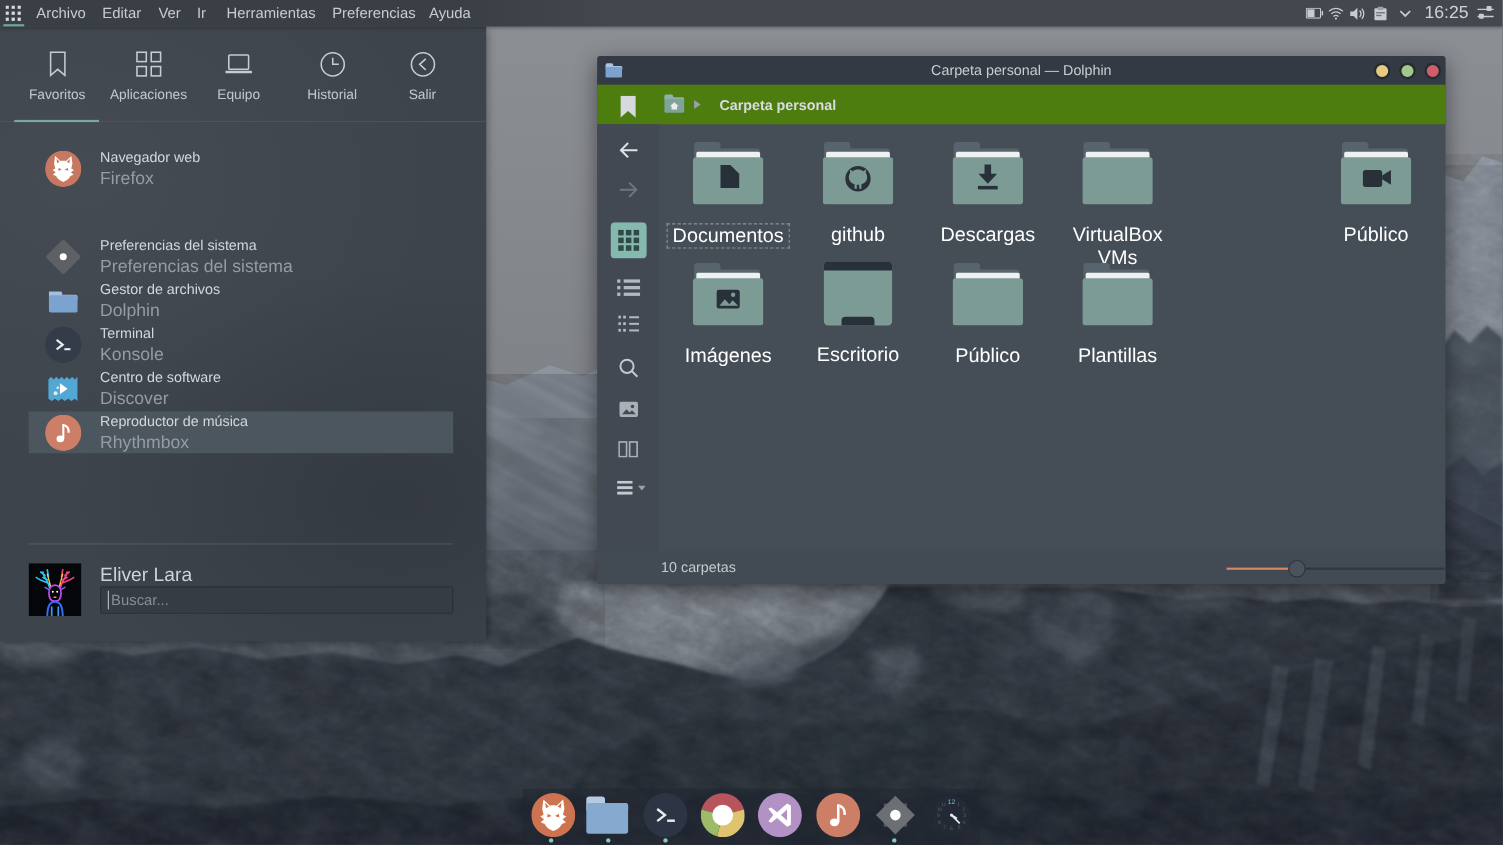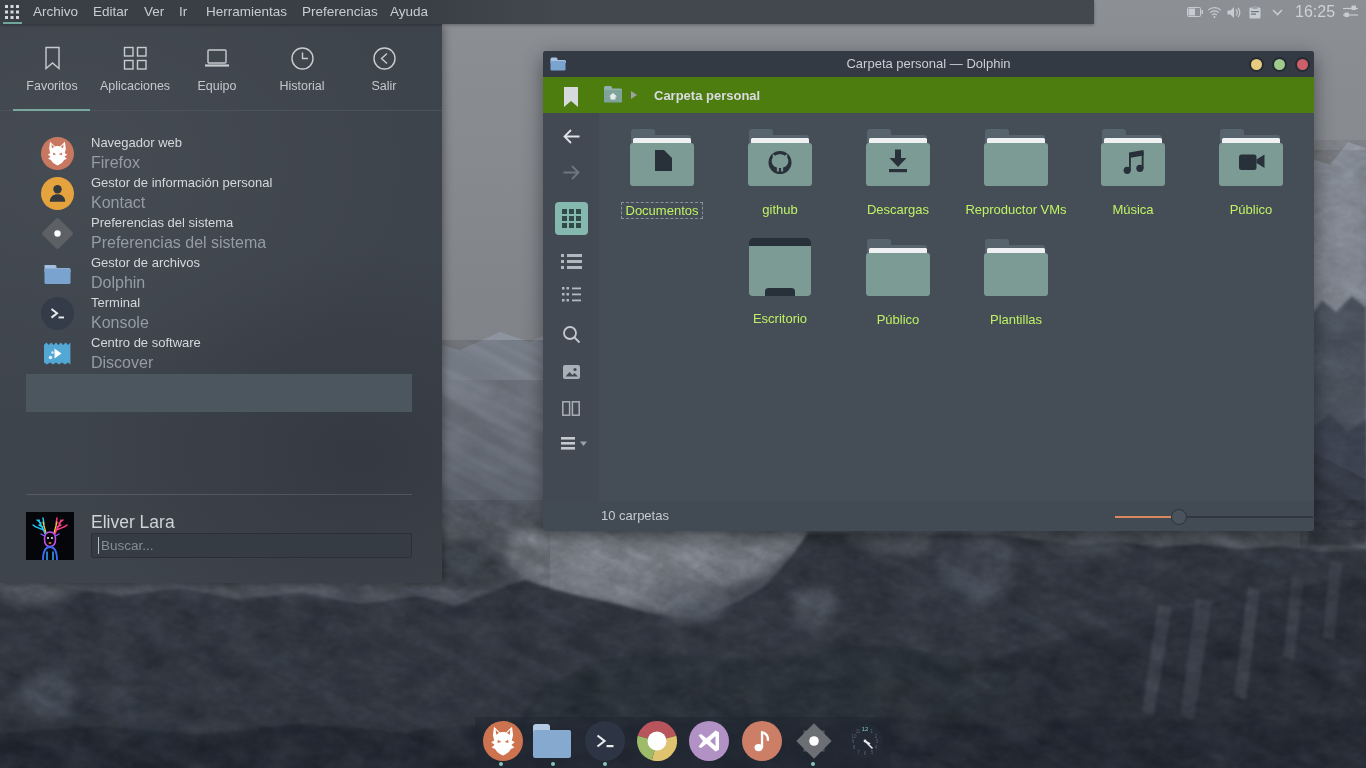--- a/index.html
+++ b/index.html
@@ -1,19 +1,19 @@
 <!DOCTYPE html>
 <html><head>
 <meta charset="utf-8">
 <style>
   html,body{margin:0;padding:0}
   body{width:1366px;height:768px;overflow:hidden;position:relative;
        font-family:"Liberation Sans",sans-serif;background:#73767b;opacity:.999}
   
-  #topbar{position:absolute;left:0;top:0;width:1094px;height:24px;z-index:30;box-shadow:0 1px 3px rgba(0,0,0,.3);background:linear-gradient(90deg,#3a3f45 0,#3a3f45 420px,#43484e 560px,#43484e 100%)}
+  #topbar{position:absolute;left:0;top:0;width:1366px;height:24px;z-index:30;box-shadow:0 1px 3px rgba(0,0,0,.3);background:linear-gradient(90deg,#3a3f45 0,#3a3f45 420px,#43484e 560px,#43484e 100%)}
   #topbar .menu{position:absolute;top:0;height:24px;line-height:24px;color:#c8ccd1;font-size:13.5px}
   #clock{position:absolute;top:0;left:1295px;height:24px;line-height:24px;font-size:16px;color:#ced2d6}
   
   #panel{position:absolute;left:0;top:24px;width:442px;height:559px;z-index:20;
          background:radial-gradient(420px 300px at 360px 430px, rgba(27,31,37,.28), rgba(27,31,37,0) 70%),radial-gradient(500px 380px at 70px 140px, rgba(255,255,255,.04), rgba(255,255,255,0) 70%),#3e444c;
          box-shadow:2px 2px 8px rgba(0,0,0,.35)}
   .tab{position:absolute;top:22px;width:90px;text-align:center;color:#c3c8cd;font-size:12.5px}
   .tab svg{display:block;margin:0 auto 8px auto}
   .approw{position:absolute;left:26px;width:386px;height:38px}
   .approw .t1{position:absolute;left:65px;top:1px;font-size:13px;color:#d4d8dc}
@@ -22,21 +22,21 @@
   
   #win{position:absolute;left:543px;top:51px;width:771px;height:480px;background:#454d57;
        border-radius:3px;box-shadow:0 6px 20px rgba(0,0,0,.45);z-index:10}
   #titlebar{position:absolute;left:0;top:0;width:100%;height:26px;background:#343a43;border-radius:3px 3px 0 0}
   #wtitle{position:absolute;left:0;top:0;width:100%;text-align:center;line-height:26px;font-size:13px;color:#c9ced4}
   .wbtn{position:absolute;top:6px;width:11px;height:11px;border-radius:50%;border:2px solid #252b33}
   #toolbar{position:absolute;left:0;top:26px;width:100%;height:36px;background:#4d7c0f}
   #sidebar{position:absolute;left:0;top:62px;width:56px;height:388px;background:#424952}
   #statusbar{position:absolute;left:0;top:450px;width:100%;height:30px;background:#424a53;border-radius:0 0 3px 3px}
   .fitem{position:absolute;width:118px;text-align:center}
-  .fitem .lbl{margin-top:12px;font-size:13px;color:#bef264}
+  .fitem .lbl{margin-top:12px;font-size:18px;color:#ffffff}
   
   #dock{position:absolute;left:475px;top:717px;width:416px;height:51px;background:rgba(33,39,49,.55);z-index:5}
   .dicon{position:absolute;top:4px}
   .ddot{position:absolute;top:45px;width:4px;height:4px;border-radius:50%;background:#86c7bf}
 </style>
 </head>
 <body>
 <svg width="1366" height="768" viewBox="0 0 1366 768" style="position:absolute;left:0;top:0;z-index:0">
 <defs>
 <linearGradient id="sky" x1="0" y1="0" x2="0" y2="1">
@@ -229,29 +229,20 @@
   <div style="position:absolute;left:13px;top:84.5px;width:77px;height:2.5px;background:#7aa8a1"></div>
 
   <div class="approw" style="top:110px">
     <svg width="33" height="33" viewBox="0 0 33 33">
         <circle cx="16.5" cy="16.5" r="16.5" fill="#c87861"></circle>
       <use href="#foxface" transform="scale(.825)"></use>
       </svg>
     <div class="t1">Navegador web</div>
       <div class="t2">Firefox</div>
   </div>
-  <div class="approw" style="top:150px">
-    <svg width="33" height="33" viewBox="0 0 33 33">
-        <circle cx="16.5" cy="16.5" r="16.5" fill="#e5a33e"></circle>
-      <circle cx="16.5" cy="12.2" r="4.2" fill="#33393f"></circle>
-      <path d="M8.8 24.8 c0 -5 3.4 -7.6 7.7 -7.6 s7.7 2.6 7.7 7.6 z" fill="#33393f"></path>
-      </svg>
-    <div class="t1">Gestor de información personal</div>
-      <div class="t2">Kontact</div>
-  </div>
   <div class="approw" style="top:190px">
     <svg width="33" height="33" viewBox="0 0 33 33">
         <rect x="5" y="5" width="23" height="23" rx="2" transform="rotate(45 16.5 16.5)" fill="#5d6166"></rect>
       <circle cx="16.5" cy="16.5" r="3.2" fill="#fff"></circle>
       </svg>
     <div class="t1">Preferencias del sistema</div>
       <div class="t2">Preferencias del sistema</div>
   </div>
   <div class="approw" style="top:230px">
     <svg width="33" height="33" viewBox="0 0 33 33">
@@ -274,20 +265,30 @@
     <svg width="33" height="33" viewBox="0 0 33 33">
       <polygon points="3,8 5.4,5.5 7.8,8 10.2,5.5 12.6,8 15,5.5 17.4,8 19.8,5.5 22.2,8 24.6,5.5 27,8 29.4,5.5 29.4,27.5 27,25.5 24,27.5 21,25.5 18,27.5 15,25.5 12,27.5 9,25.5 6,27.5 3,25.5" fill="#53a7d4"></polygon>
       <path d="M13.5 11.5 l7 5 -7 5 z" fill="#fff"></path>
       <circle cx="9.5" cy="20.5" r="1.8" fill="#d9eef8"></circle>
         <circle cx="11.5" cy="15.5" r="1.2" fill="#d9eef8"></circle>
       </svg>
     <div class="t1">Centro de software</div>
       <div class="t2">Discover</div>
   </div>
   <div style="position:absolute;left:26px;top:350px;width:386px;height:38px;background:#4b565e"></div>
+  <div class="approw" style="top:350px">
+    <svg width="33" height="33" viewBox="0 0 33 33">
+        <circle cx="16.5" cy="16.5" r="16.5" fill="#cd7e67"></circle>
+      <ellipse cx="13.8" cy="22" rx="3.4" ry="3" fill="#fff"></ellipse>
+      <rect x="15.6" y="8.5" width="1.9" height="13.5" fill="#fff"></rect>
+      <path d="M17.5 8.5 q5.5 2 4.8 8 l-1.9 -.2 q.4 -4.5 -2.9 -5.6 z" fill="#fff"></path>
+      </svg>
+    <div class="t1">Reproductor de música</div>
+      <div class="t2">Rhythmbox</div>
+  </div>
 
   <div style="position:absolute;left:26px;top:470px;width:386px;height:1px;background:rgba(255,255,255,.13)"></div>
   <svg width="48" height="48" viewBox="0 0 48 48" style="position:absolute;left:26px;top:488px">
     <rect width="48" height="48" fill="#05060a"></rect>
     <g fill="none" stroke-linecap="round">
       <path d="M19 22 C18 16 14 14 13 8 M19 19 C15 16 10 16 7 13 M17 15 L13 13 M15 11 L11 8 M18 12 L17 6" stroke="#25c8f5" stroke-width="1.5"></path>
       <path d="M29 22 C30 16 34 14 35 8 M29 19 C33 16 38 16 41 13 M31 15 L35 13 M33 11 L37 8 M30 12 L31 6" stroke="#ff3d8a" stroke-width="1.5"></path>
       <path d="M20 21 L17 10 M28 21 L31 10" stroke="#ffc93d" stroke-width="1.2"></path>
       <path d="M24 20 C20.5 20 18.5 23 18.5 27 C18.5 31.5 20.5 34.5 24 34.5 C27.5 34.5 29.5 31.5 29.5 27 C29.5 23 27.5 20 24 20 z" stroke="#c04df0" stroke-width="1.6"></path>
       <path d="M18.5 24 L15 22 M29.5 24 L33 22" stroke="#8a5cf5" stroke-width="1.4"></path>
@@ -430,42 +431,40 @@
         <use href="#folb"></use>
       <path d="M29 21.5 h6 v8.5 h5.5 l-8.5 9 -8.5 -9 h5.5 z" fill="#28313a"></path>
       <rect x="23" y="41" width="18" height="3.2" fill="#28313a"></rect>
       </svg>
     <div class="lbl">Descargas</div>
   </div>
   <div class="fitem" style="left:414px;top:77px">
     <svg width="64" height="58" viewBox="0 0 64 58">
         <use href="#folb"></use>
       </svg>
-    <div class="lbl">Reproductor VMs</div>
-  </div>
-  <div class="fitem" style="left:531px;top:77px">
-    <svg width="64" height="58" viewBox="0 0 64 58">
-        <use href="#folb"></use>
-      <circle cx="26.2" cy="42.3" r="3.6" fill="#28313a"></circle>
-        <circle cx="38.9" cy="40.3" r="3.6" fill="#28313a"></circle>
-      <rect x="28" y="26" width="1.9" height="16.3" fill="#28313a"></rect>
-        <rect x="40.7" y="24" width="1.9" height="16.3" fill="#28313a"></rect>
-      <polygon points="28,24.5 42.6,22 42.6,27.5 28,30" fill="#28313a"></polygon>
-      </svg>
-    <div class="lbl">Música</div>
+    <div class="lbl">VirtualBox VMs</div>
   </div>
   <div class="fitem" style="left:649px;top:77px">
     <svg width="64" height="58" viewBox="0 0 64 58">
         <use href="#folb"></use>
       <rect x="20" y="26.5" width="17.5" height="15.5" rx="2.5" fill="#28313a"></rect>
       <path d="M37.5 31.5 l8 -5 v13.5 l-8 -5 z" fill="#28313a"></path>
       </svg>
     <div class="lbl">Público</div>
   </div>
 
+  <div class="fitem" style="left:60px;top:187px">
+    <svg width="64" height="58" viewBox="0 0 64 58">
+        <use href="#folb"></use>
+      <rect x="21.5" y="25.5" width="21" height="17" rx="2" fill="#28313a"></rect>
+      <path d="M24 40 l5 -6 4 4.5 3 -3.5 5 5 z" fill="#7d9b95"></path>
+      <circle cx="36.5" cy="30" r="2" fill="#7d9b95"></circle>
+      </svg>
+    <div class="lbl">Imágenes</div>
+  </div>
   <div class="fitem" style="left:178px;top:187px">
     <svg width="64" height="60" viewBox="0 0 64 60">
       <rect x="1" y="0" width="62" height="58" rx="4" fill="#7d9b95"></rect>
       <path d="M1 4 q0 -4 4 -4 h54 q4 0 4 4 v4 H1 z" fill="#28313a"></path>
       <path d="M17 58 v-4.5 q0 -3.5 3.5 -3.5 h23 q3.5 0 3.5 3.5 V58 z" fill="#28313a"></path>
       </svg>
     <div class="lbl" style="margin-top:9px">Escritorio</div>
   </div>
   <div class="fitem" style="left:414px;top:187px">
     <svg width="64" height="58" viewBox="0 0 64 58">

